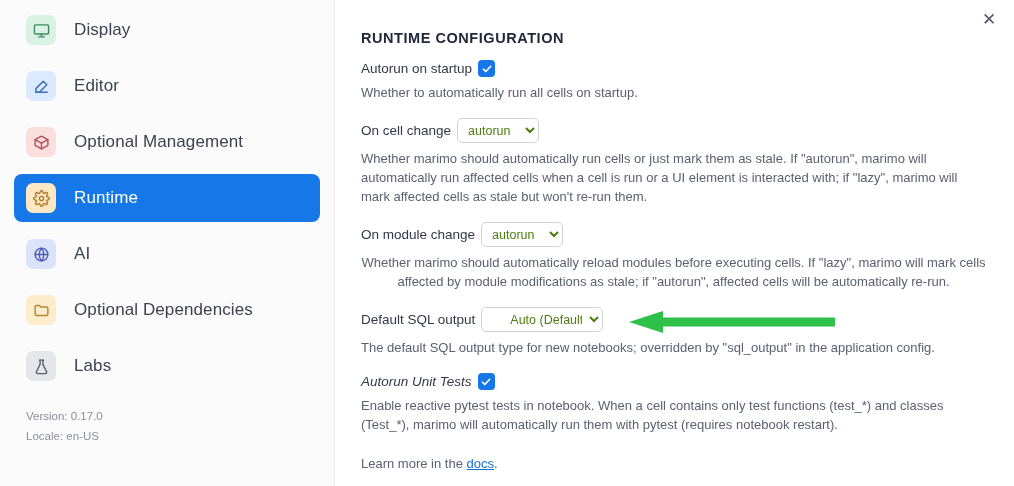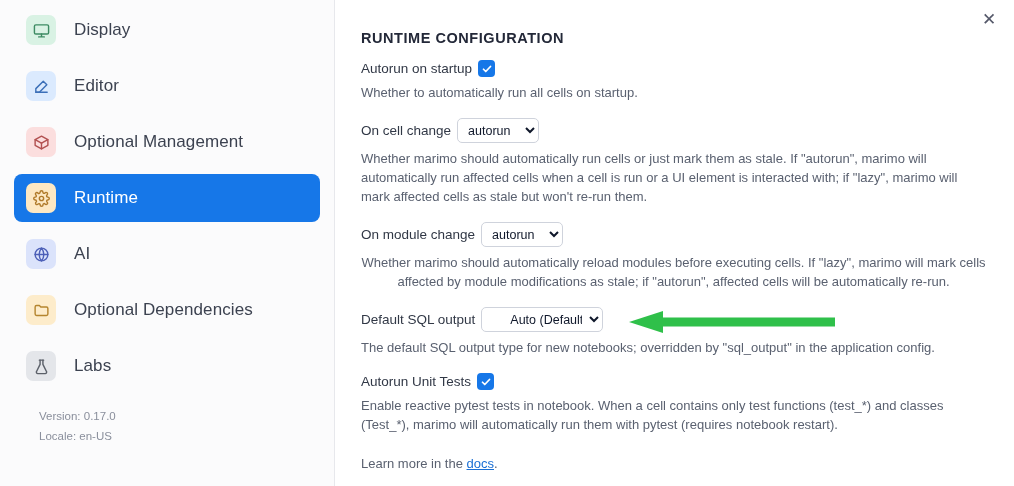--- a/index.html
+++ b/index.html
@@ -66,21 +66,21 @@
   .ic-optional{ background: #fdeccb; color: #b5852f; }
   .ic-labs    { background: #e4e6ea; color: #5b6069; }
 
   .nav-label {
     font-size: 17px;
     color: #3c4250;
     letter-spacing: 0.1px;
   }
   .sidebar-footer {
     position: absolute;
-    left: 39px;
+    left: 26px;
     bottom: 40px;
     font-size: 11.5px;
     color: #8a8f9c;
     line-height: 20px;
   }
 
   
   .main {
     flex: 1;
     position: relative;
@@ -133,21 +133,21 @@
     background: #1677e8;
     display: inline-flex;
     align-items: center;
     justify-content: center;
     cursor: pointer;
   }
   .checkbox svg { display: block; }
   select.sel {
     font-family: "Liberation Sans", sans-serif;
     font-size: 12.5px;
-    color: #0f172a;
+    color: #4d7c0f;
     background: #ffffff;
     border: 1px solid #cfd3dc;
     border-radius: 5px;
     padding: 3px 4px 3px 6px;
     height: 25px;
     cursor: pointer;
   }
   .learn {
     font-size: 13px;
     color: #5a6170;
@@ -285,21 +285,21 @@
     <div class="desc" style="max-width:632px;text-align:center;">Whether marimo should automatically reload modules before executing cells. If "lazy", marimo will mark cells affected by module modifications as stale; if "autorun", affected cells will be automatically re-run.</div>
 
     <div class="field-row" style="margin-top:16px;">
       <span class="field-label">Default SQL output</span>
       <select class="sel" style="width:122px;padding-left:24px;">
         <option>Auto (Default)</option>
       </select>
     </div>
     <div class="desc">The default SQL output type for new notebooks; overridden by "sql_output" in the application config.</div>
 
-    <div class="field-row" style="margin-top:16px;">
+    <div class="field-row" style="margin-top:16px;font-style:italic;">
       <span class="field-label">Autorun Unit Tests</span>
       <span class="checkbox">
         <svg width="12" height="12" viewBox="0 0 24 24" fill="none" stroke="#ffffff" stroke-width="3.5" stroke-linecap="round" stroke-linejoin="round">
             <path d="M5 12.5l4.5 4.5L19 7"></path>
           </svg>
       </span>
     </div>
     <div class="desc" style="max-width:605px;">Enable reactive pytest tests in notebook. When a cell contains only test functions (test_*) and classes (Test_*), marimo will automatically run them with pytest (requires notebook restart).</div>
 
     <div class="learn"><span>Learn more in the </span><a href="#">docs</a><span>.</span></div>

